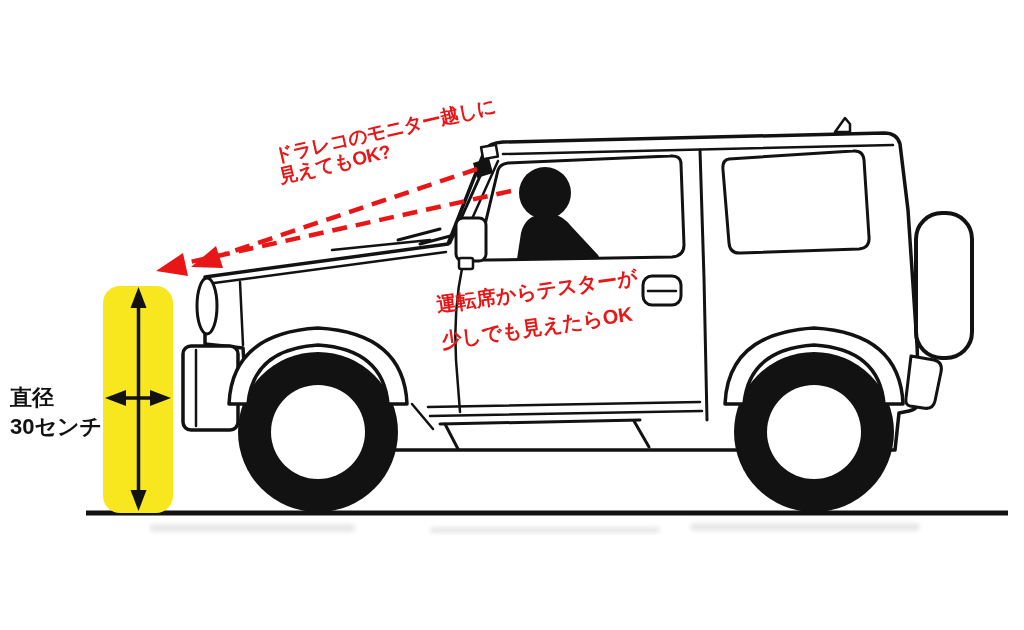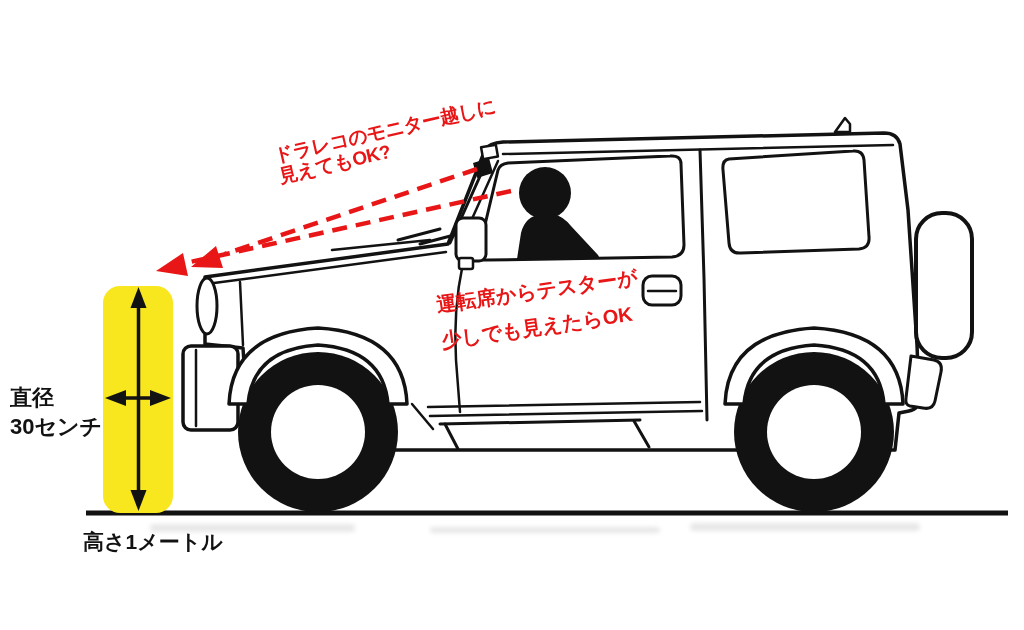--- a/index.html
+++ b/index.html
@@ -128,14 +128,13 @@
       <polygon fill="var(--annotation-red)" points="156,271 188,276 183,253"></polygon>
     </g>
   </svg>
 
   <div class="txt red note1">ドラレコのモニター越しに
 見えてもOK?</div>
   <div class="txt red note2">運転席からテスターが
 少しでも見えたらOK</div>
   <div class="txt blk dim-diameter">直径
 30センチ</div>
-  <div class="txt blk dim-height">高さ1メートル</div>
 </div>
 
 </body></html>

